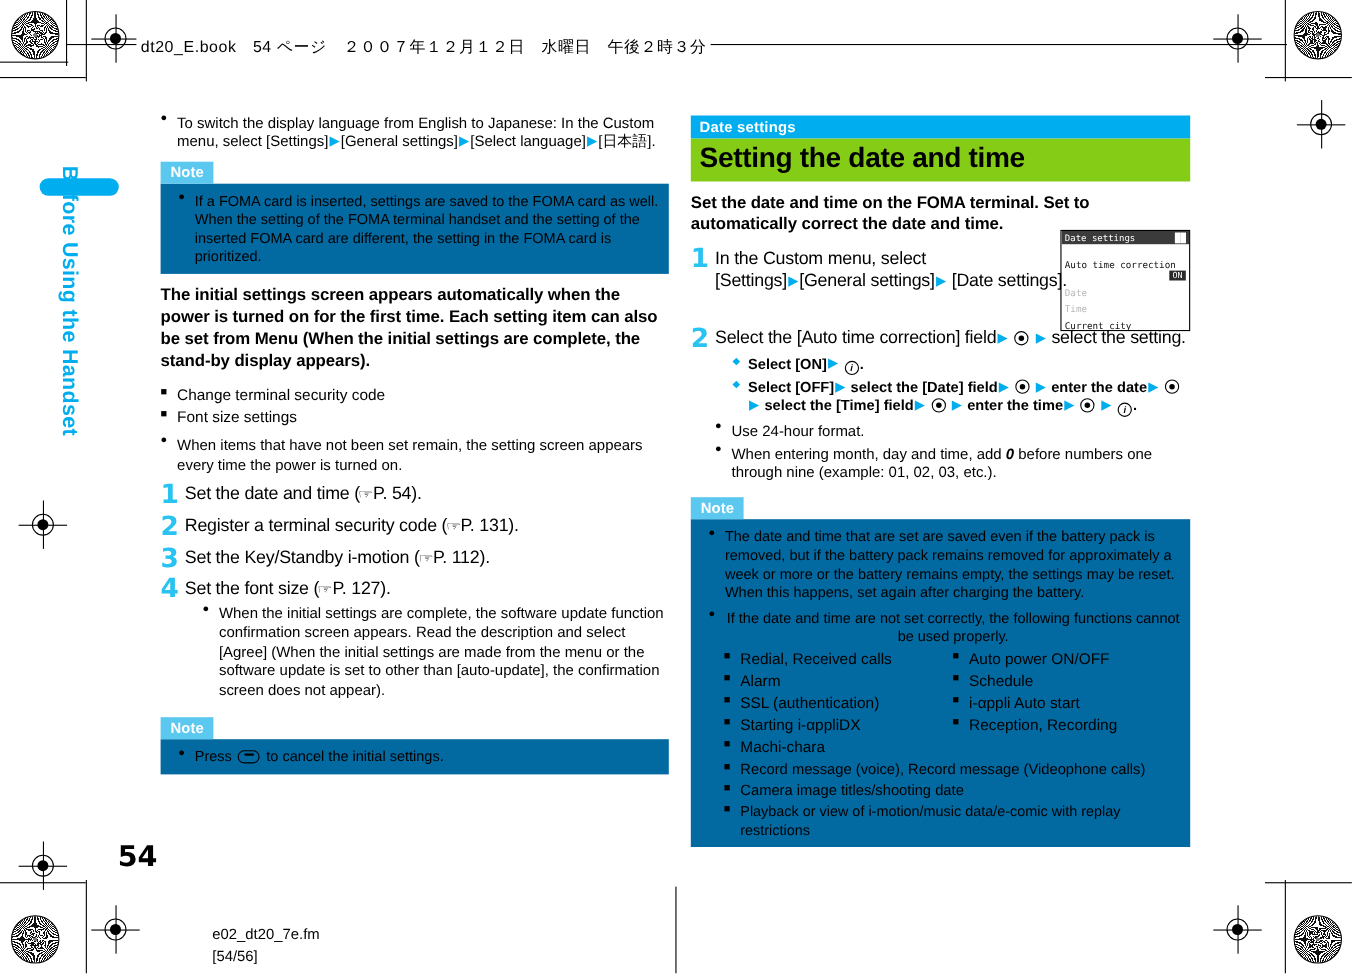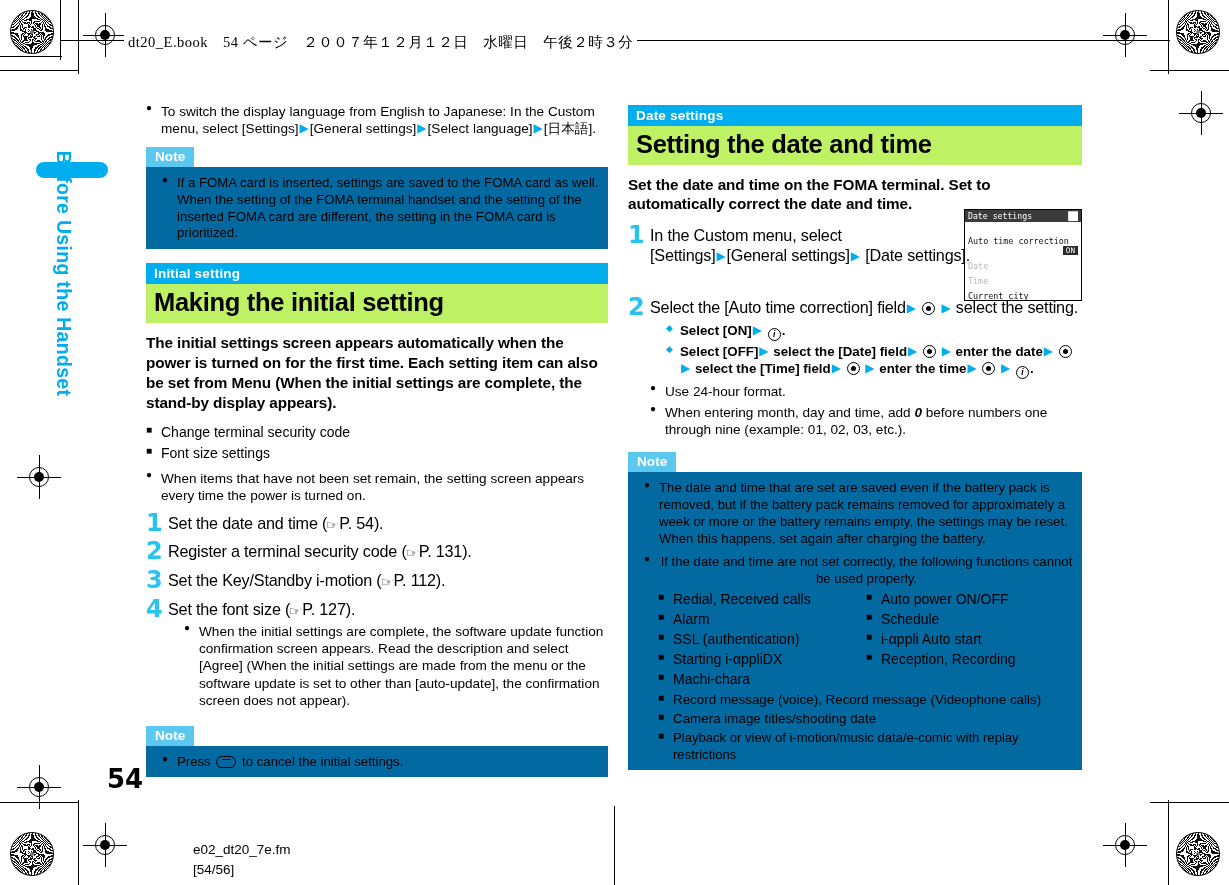--- a/index.html
+++ b/index.html
@@ -26,37 +26,37 @@
        repeating-conic-gradient(#111 0deg 2.2deg, #ffffff 2.2deg 4.4deg);
      border:1px solid #000;box-sizing:border-box;}
 
   .cropline{position:absolute;background:#000;}
   .cl-h{height:1.2px;}
   .cl-v{width:1.2px;}
 
   
   .headbar{position:absolute;left:60px;top:40px;width:1110px;height:1.3px;background:#000;}
   .headtext{position:absolute;left:124px;top:33px;font-size:14.5px;letter-spacing:.5px;
-     font-family:Liberation Serif, serif;color:#000;white-space:nowrap;background:#fff;padding:0 4px;}
+     font-family:Liberation Sans, sans-serif;color:#000;white-space:nowrap;background:#fff;padding:0 4px;}
 
   
   .sidepill{position:absolute;left:36px;top:162px;width:72px;height:16px;background:#00AEEF;border-radius:8px;}
   .sidetitle{position:absolute;left:-62px;top:262px;width:250px;
      transform:rotate(90deg);transform-origin:center center;
      color:#00AEEF;font-weight:bold;font-size:19.5px;letter-spacing:.3px;text-align:center;white-space:nowrap;}
 
   
   .col{position:absolute;top:100px;width:462px;}
   .col-left{left:146px;}
   .col-right{left:628px;width:454px;}
 
   
   .banner-blue{background:#00AEEF;color:#fff;font-weight:bold;font-size:13.5px;
      padding:3px 0 3px 8px;letter-spacing:.2px;}
-  .banner-gray{background:#bef264;color:#000;font-weight:bold;font-size:25.5px;
+  .banner-gray{background:#84cc16;color:#000;font-weight:bold;font-size:25.5px;
      padding:4px 0 6px 8px;letter-spacing:-.3px;line-height:1.12;}
 
   .lead{font-weight:bold;font-size:15.3px;line-height:1.30;margin:10px 0 0 0;letter-spacing:-.1px;}
 
   
   ul{list-style:none;margin:0;padding:0;}
   .b-round{position:relative;padding-left:15px;font-size:13.6px;line-height:1.28;margin-top:3px;}
   .b-round:before{content:"\25CF";position:absolute;left:0;top:-1px;font-size:10px;}
   .b-square{position:relative;padding-left:15px;font-size:14px;line-height:1.3;margin-top:2px;}
   .b-square:before{content:"\25A0";position:absolute;left:0;top:0px;font-size:10px;}
@@ -186,24 +186,20 @@
       </li>
     </ul>
 
     <div style="margin-top:9px;">
       <div class="notetag">Note</div>
       <div class="notebody">
         <div class="b-round">If a FOMA card is inserted, settings are saved to the FOMA card as well. When the setting of the FOMA terminal handset and the setting of the inserted FOMA card are different, the setting in the FOMA card is prioritized.</div>
       </div>
     </div>
 
-    <div style="margin-top:14px;">
-      <div class="banner-blue">Initial setting</div>
-      <div class="banner-gray">Making the initial setting</div>
-    </div>
 
     <div class="lead">The initial settings screen appears automatically when the power is turned on for the first time. Each setting item can also be set from Menu (When the initial settings are complete, the stand-by display appears).</div>
 
     <div class="twocol" style="margin-top:9px;">
       <div>
         <div class="b-square">Change terminal security code</div>
         <div class="b-square">Font size settings</div>
       </div>
     </div>
 

